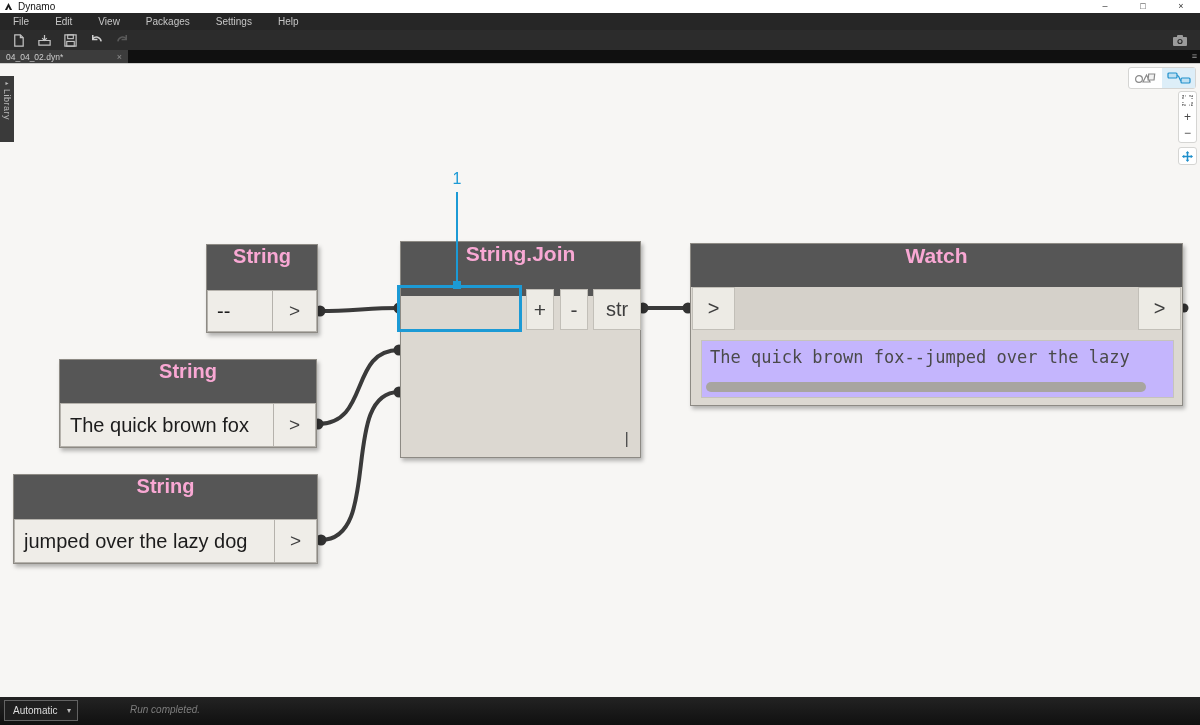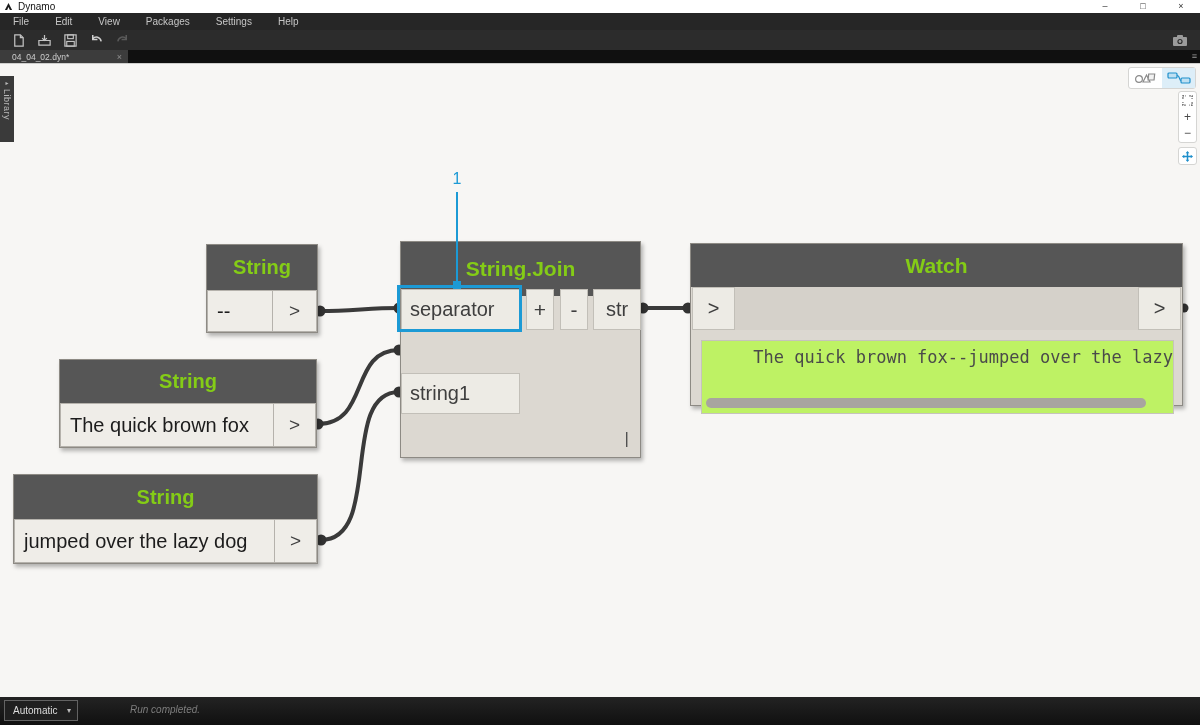--- a/index.html
+++ b/index.html
@@ -17,21 +17,21 @@
   .menu-item { font-size:10px; color:#c6c6c6; padding:0 13px; line-height:17px; }
 
   
   .toolbar { position:absolute; left:0; top:30px; width:1200px; height:20px; background:#2c2c2c; display:flex; align-items:center; }
   .tool-icon { width:15px; height:15px; margin-left:11px; }
   .camera-wrap { position:absolute; right:12px; top:3px; }
 
   
   .tabstrip { position:absolute; left:0; top:50px; width:1200px; height:13px; background:#101010; }
   .tab-active { position:absolute; left:0; top:0; width:128px; height:13px; background:#3c3c3c; display:flex; align-items:center; }
-  .tab-label { font-size:8.5px; color:#cdcdcd; margin-left:12px; flex:1; }
+  .tab-label { font-size:8.5px; color:#cdcdcd; margin-left:6px; flex:1; }
   .tab-close { font-size:9px; color:#8f8f8f; margin-right:6px; }
   .tab-overflow { position:absolute; right:3px; top:0; font-size:9px; color:#9a9a9a; line-height:13px; }
 
   
   .canvas { position:absolute; left:0; top:63px; width:1200px; height:634px; background:#F7F6F4; border-top:1px solid #cfcfcd; }
 
   
   .library-tab { position:absolute; left:0; top:12px; width:14px; height:66px; background:#3a3a3a; color:#b9b9b9; display:flex; flex-direction:column; align-items:center; padding-top:3px; }
   .library-chevron { font-size:6px; line-height:8px; }
   .library-label { writing-mode:vertical-rl; text-orientation:sideways; font-size:9px; letter-spacing:0.5px; margin-top:2px; }
@@ -44,36 +44,36 @@
   
   .zoom-panel { position:absolute; left:1178px; top:27px; width:19px; height:52px; background:#ffffff; border:1px solid #d5d5d3; border-radius:3px; display:flex; flex-direction:column; align-items:center; justify-content:space-between; padding:3px 0; }
   .zoom-glyph { font-size:12px; color:#4a4a4a; line-height:12px; }
   .pan-button { position:absolute; left:1178px; top:83px; width:19px; height:18px; background:#ffffff; border:1px solid #d5d5d3; border-radius:3px; display:flex; align-items:center; justify-content:center; }
 
   
   .wires { position:absolute; left:0; top:0; width:1200px; height:634px; pointer-events:none; }
 
   
   .node { position:absolute; background:#DCD8D1; border:1px solid #8d8a84; box-shadow:2px 3px 4px rgba(0,0,0,0.28); }
-  .node-header { background:#565656; color:#84cc16; font-weight:bold; text-align:center; display:flex; align-items:center; justify-content:center; }
+  .node-header { background:#565656; color:#f9a8d4; font-weight:bold; text-align:center; display:flex; justify-content:center; }
   .port-box { background:#EDEBE5; border:1px solid #c2bfb8; color:#3e3e3e; display:flex; align-items:center; }
   .string-body { display:flex; }
   .string-value { flex:1; background:#EFEDE8; border:1px solid #b5b2ac; font-size:20px; color:#1c1c1c; display:flex; align-items:center; padding-left:9px; white-space:nowrap; overflow:hidden; }
   .string-out { background:#EFEDE8; border:1px solid #b5b2ac; border-left:none; font-size:19px; color:#3e3e3e; display:flex; align-items:center; justify-content:center; }
 
   
   .join-input { position:absolute; left:0; width:119px; height:41px; font-size:20px; padding-left:8px; }
   .join-btn { position:absolute; width:28px; height:41px; font-size:21px; justify-content:center; }
   .join-out { position:absolute; width:48px; height:41px; font-size:20px; justify-content:center; }
   .lacing { position:absolute; right:11px; bottom:8px; font-size:17px; color:#4f4f4f; }
 
   
   .watch-portrow { position:absolute; left:1px; top:43px; width:489px; height:43px; background:#D5D1CA; }
   .watch-port { position:absolute; top:0; width:43px; height:43px; font-size:20px; justify-content:center; }
-  .watch-content { position:absolute; left:10px; top:96px; width:473px; height:74px; background:#bef264; border:1px solid #c6c3bc; overflow:hidden;text-align:right; }
+  .watch-content { position:absolute; left:10px; top:96px; width:473px; height:58px; background:#c4b5fd; border:1px solid #c6c3bc; overflow:hidden; }
   .watch-text { font-family:"DejaVu Sans Mono", monospace; font-size:17px; color:#4a4a4a; white-space:nowrap; padding:6px 0 0 8px; }
   .watch-scrollbar { position:absolute; left:4px; bottom:5px; width:440px; height:10px; background:#A8A5A0; border-radius:5px; }
 
   
   .ann-label { position:absolute; left:449px; top:106px; width:16px; text-align:center; font-size:16px; color:#1C9AD5; }
   .ann-line { position:absolute; left:456px; top:128px; width:2px; height:92px; background:#1C9AD5; }
   .ann-dot { position:absolute; left:453px; top:217px; width:8px; height:8px; background:#1C9AD5; }
   .highlight-box { position:absolute; left:397px; top:221px; width:125px; height:47px; border:3px solid #1C9AD5; }
 
   
@@ -228,22 +228,20 @@
     <div class="string-body" style="height:44px;">
       <div class="string-value">jumped over the lazy dog</div>
       <div class="string-out" style="width:42px;">&gt;</div>
     </div>
   </div>
 
   <div class="node" style="left:400px; top:177px; width:241px; height:217px;">
     <div class="node-header" style="height:54px; font-size:21px;">
         <span>String.Join</span>
       </div>
-    <div class="port-box join-input" style="top:47px;">separator</div>
-    <div class="port-box join-input" style="top:131px;">string1</div>
     <div class="port-box join-btn" style="left:125px; top:47px;">+</div>
     <div class="port-box join-btn" style="left:159px; top:47px;">-</div>
     <div class="port-box join-out" style="left:192px; top:47px;">str</div>
     <span class="lacing">|</span>
   </div>
 
   <div class="node" style="left:690px; top:179px; width:493px; height:163px;">
     <div class="node-header" style="height:43px; font-size:21px;">
         <span>Watch</span>
       </div>

